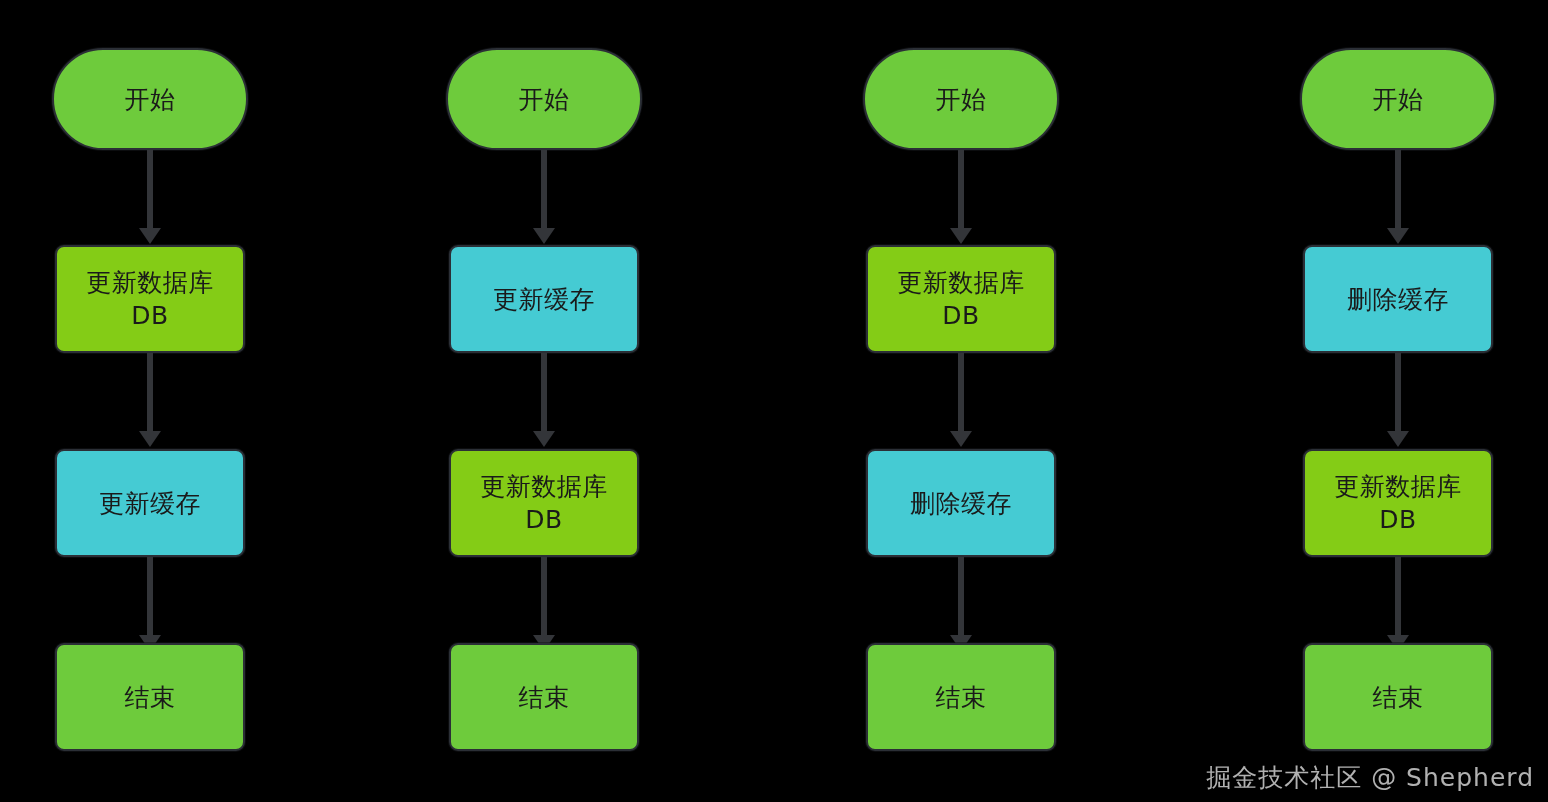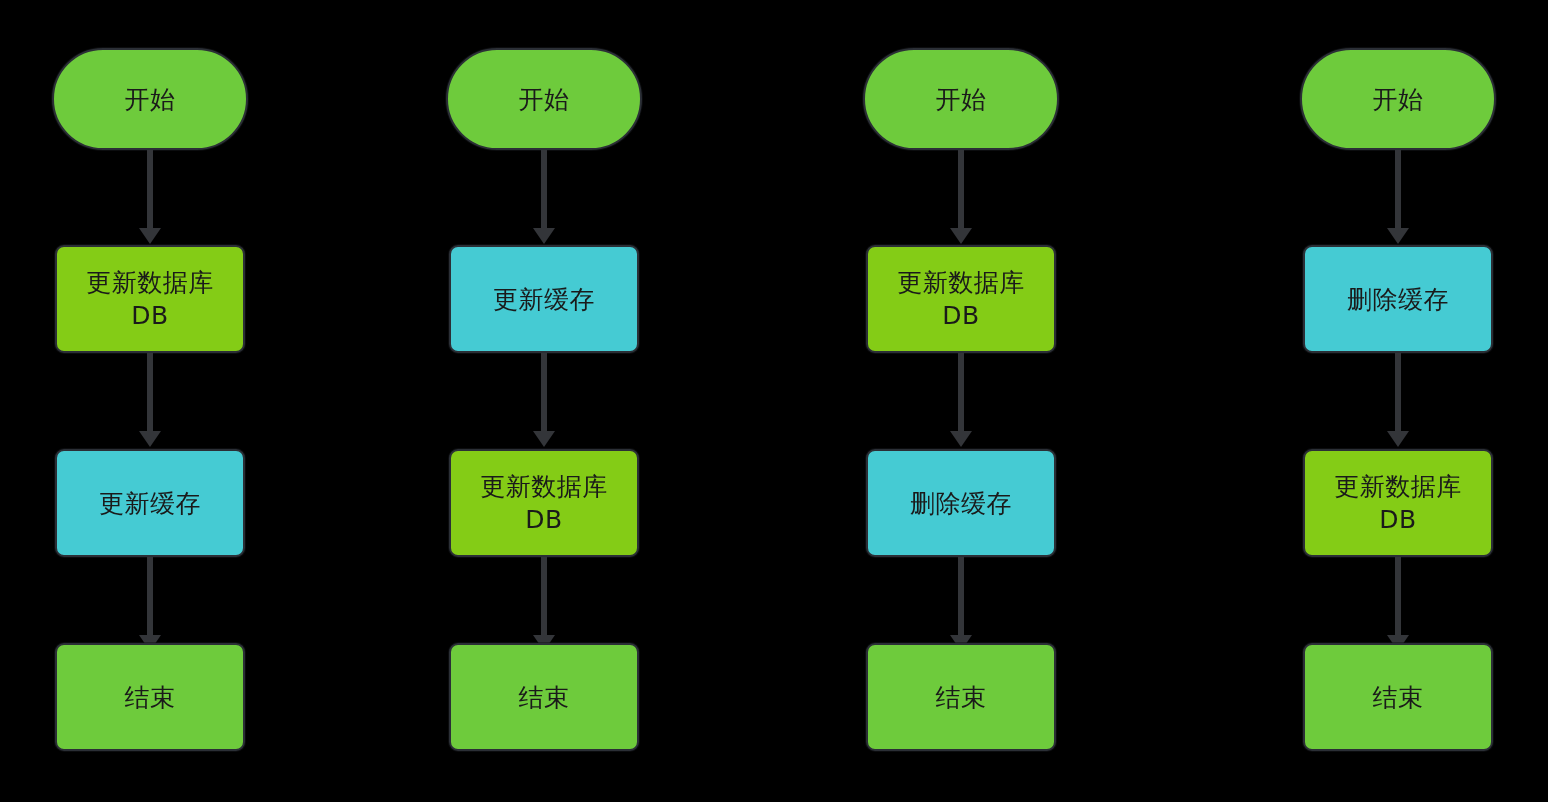--- a/index.html
+++ b/index.html
@@ -193,14 +193,15 @@
 DB</span>
     </div>
     <div class="connector" style="left:95px; top:557px; height:80px;"></div>
     <div class="arrowhead" style="left:87px; top:635px;"></div>
 
     <div class="node terminal-end fill-green" style="left:3px; top:643px; width:190px; height:108px;">
       <span class="label">结束</span>
     </div>
   </div>
 
+  <div class="watermark">掘金技术社区 @ Shepherd</div>
 
 </div>
 
 </body></html>

